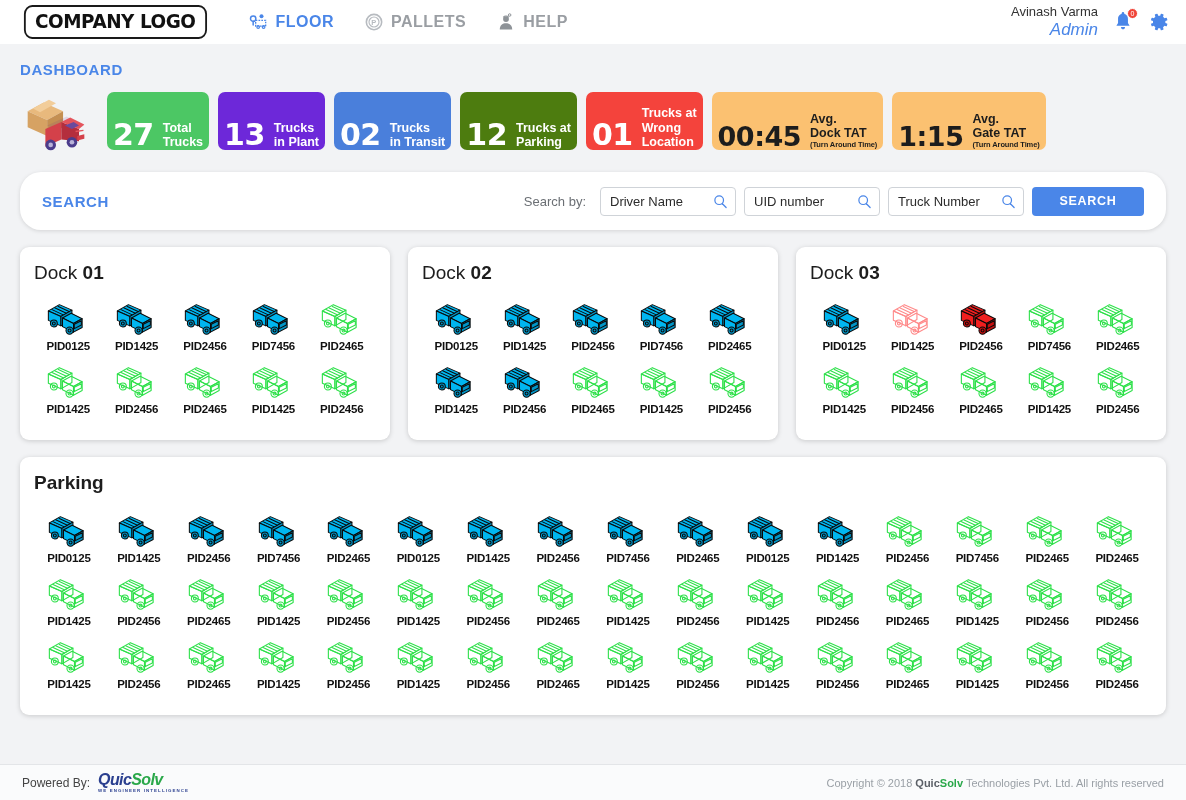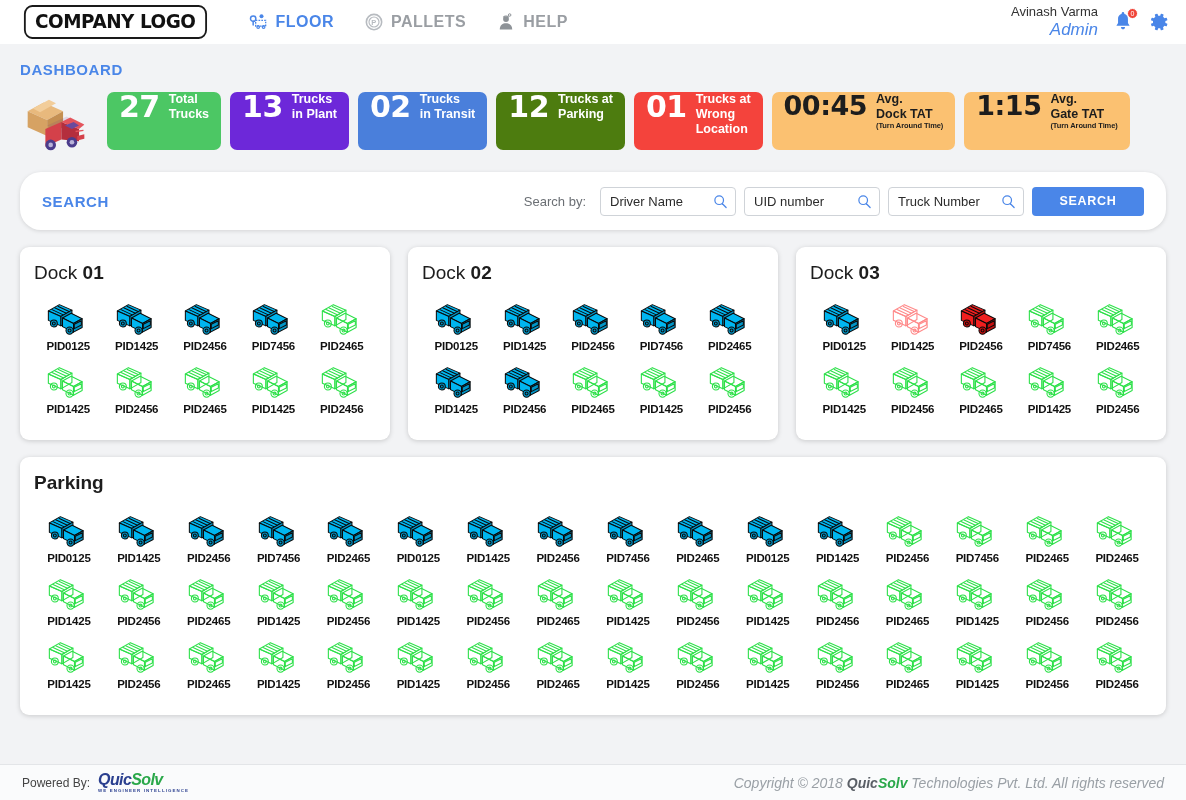--- a/index.html
+++ b/index.html
@@ -61,22 +61,22 @@
     color: #4a86e8; font-size: 15px; font-weight: bold;
     letter-spacing: 0.6px; margin: 17px 0 0 20px;
   }
   .kpi-row {
     display: flex; align-items: center; gap: 9px;
     margin: 12px 0 0 20px;
   }
   .pkg-truck { width: 72px; height: 62px; flex: 0 0 auto; margin-right: 6px; }
   .kpi {
     border-radius: 7px; color: #fff;
-    height: 58px; display: flex; align-items: flex-start;
-    padding: 0 12px; gap: 9px;
+    height: 58px; display: flex; align-items: flex-end;
+    padding: 0 6px; gap: 9px;
   }
   .kpi-num {
     font-family: "DejaVu Sans", sans-serif;
     font-size: 30px; font-weight: bold; line-height: 1;
     letter-spacing: -0.5px;
   }
   .kpi-lbl { font-size: 12.5px; font-weight: bold; line-height: 1.18; }
   .kpi-sub { font-size: 7.5px; font-weight: bold; display: block; letter-spacing: -0.1px; }
   .kpi.dark { color: #1d1d1d; }
   .kpi.dark .kpi-num { font-size: 27px; }
@@ -117,21 +117,21 @@
     background: #fff; border-radius: 9px;
     box-shadow: 0 1px 5px rgba(0,0,0,.17);
     padding: 15px 14px 16px;
   }
   .dock-panel { flex: 1; }
   .panel-title {
     font-size: 19px; color: #1d1d1d; font-weight: normal;
     margin-bottom: 14px;
   }
   .panel-title b { font-weight: bold; }
-  .truck-grid { display: flex; flex-wrap: wrap; justify-content: center; }
+  .truck-grid { display: flex; flex-wrap: wrap; }
   .dock-panel .truck-cell { width: 20%; }
   .park-panel .truck-cell { width: 6.25%; }
   .truck-cell {
     display: flex; flex-direction: column; align-items: center;
     margin-bottom: 9px; cursor: pointer;
   }
   .truck-ico { width: 44px; height: 40px; display: block; }
   .pid {
     font-size: 11.5px; font-weight: bold; color: #111;
     margin-top: 2px; letter-spacing: -0.2px;
@@ -148,21 +148,21 @@
   }
   .powered { font-size: 12px; color: #444; }
   .qs-logo {
     margin-left: 8px; display: inline-flex; flex-direction: column;
     line-height: 1;
   }
   .qs-main { font-size: 16px; font-weight: bold; font-style: italic; letter-spacing: -0.6px; }
   .qs-q { color: #2a3f8f; }
   .qs-s { color: #2aa84a; }
   .qs-tag { font-size: 4.4px; color: #2a3f8f; letter-spacing: 1.1px; font-weight: bold; margin-top: 1px; }
-  .copyright { margin-left: auto; font-size: 14px; color: #9aa0a6; font-style: italic; }
+  .copyright { margin-left: auto; font-size: 11px; color: #9aa0a6; }
   .copyright b { color: #5a5f66; }
   .copyright .g { color: #2aa84a; font-weight: bold; }
 </style>
 </head>
 <body>
 
 <div class="topbar">
   <div class="logo-box">COMPANY LOGO</div>
 
   <div class="nav-items">

